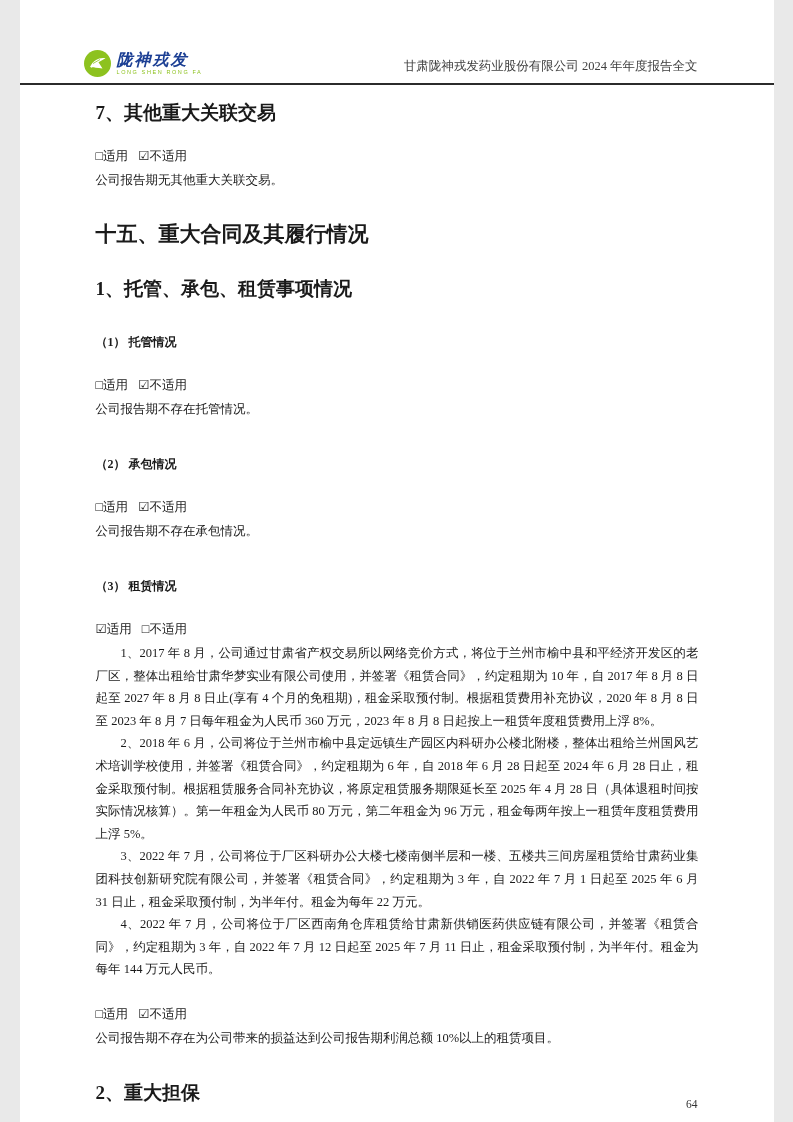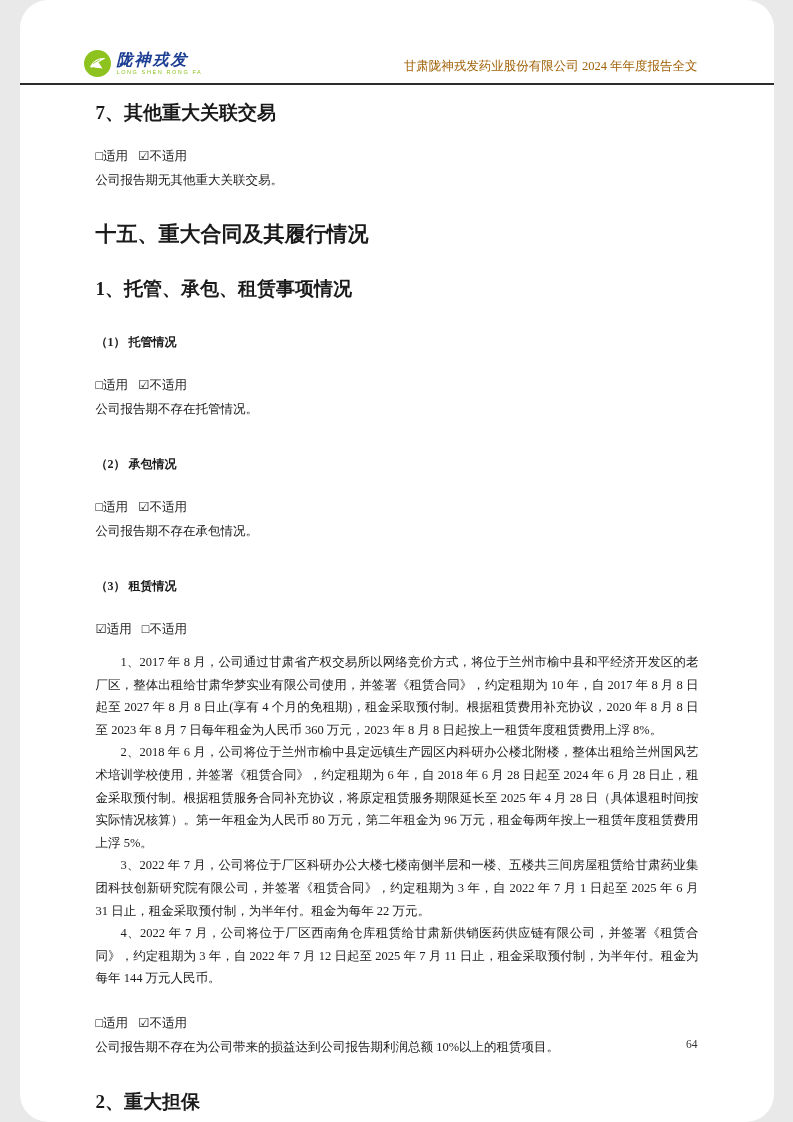--- a/index.html
+++ b/index.html
@@ -5,21 +5,20 @@
   * { margin: 0; padding: 0; box-sizing: border-box; }
   html, body { background: #e9e9e9; }
   body { font-family: "Liberation Serif", "DejaVu Serif", serif; }
   .page {
     position: relative;
     width: 754px; height: 1122px;
     margin: 0 auto;
     background: #ffffff;
     color: #1a1a1a;
     overflow: hidden;
-    border-radius: 28px;
   }
   
   .header {
     position: absolute; top: 0; left: 0; right: 0;
     height: 85px;
     padding: 0 76px 0 64px;
     display: flex; align-items: flex-end; justify-content: space-between;
     border-bottom: 2.5px solid #2b2b2b;
   }
   .logo { display: flex; align-items: center; gap: 6px; padding-bottom: 6px; }
@@ -27,41 +26,41 @@
   .logo-text { display: flex; flex-direction: column; line-height: 1; }
   .brand-cn {
     font-family: "Liberation Sans", "DejaVu Sans", sans-serif;
     font-weight: bold; font-size: 16px; letter-spacing: 2px;
     color: #1c3f94; font-style: italic;
   }
   .brand-en {
     font-family: "Liberation Sans", "DejaVu Sans", sans-serif;
     font-size: 5.5px; letter-spacing: 1.6px; color: #8dc21f; margin-top: 2px;
   }
-  .doc-title { font-size: 12.5px; color: #a16207; padding-bottom: 8px; }
+  .doc-title { font-size: 12.5px; color: #404040; padding-bottom: 8px; }
   
   .content {
     position: absolute; top: 85px; left: 0; right: 0;
     padding: 0 75px 0 76px;
     font-size: 12.5px; line-height: 23px;
     text-align: justify;
   }
   .h1 { font-size: 21px; font-weight: bold; line-height: 24px; margin-top: 30px; text-align: left; }
   .h2 { font-size: 19px;  font-weight: bold; line-height: 21px; margin-top: 17px; text-align: left; }
   .h3 { font-size: 12px;  font-weight: bold; line-height: 20px; margin-top: 33px; text-align: left; }
   .h2.mt-lg { margin-top: 32px; }
   .app-row { margin-top: 22px; line-height: 23px; text-align: left; }
   .app-row .opt-first { margin-right: 7px; }
   .para { margin-top: 1px; line-height: 23px; }
   .note { margin-top: 3px; line-height: 23px; }
   .ipara { text-indent: 2em; line-height: 22.6px; }
-  .ipara.first { margin-top: 10px; }
+  .ipara.first { margin-top: 1px; }
   
   .footer {
-    position: absolute; right: 76px; top: 1038px;
+    position: absolute; right: 76px; top: 1098px;
     font-size: 11.5px; color: #333;
   }
 </style>
 </head>
 <body>
 
 <div class="page">
 
   <header class="header">
     <div class="logo">

